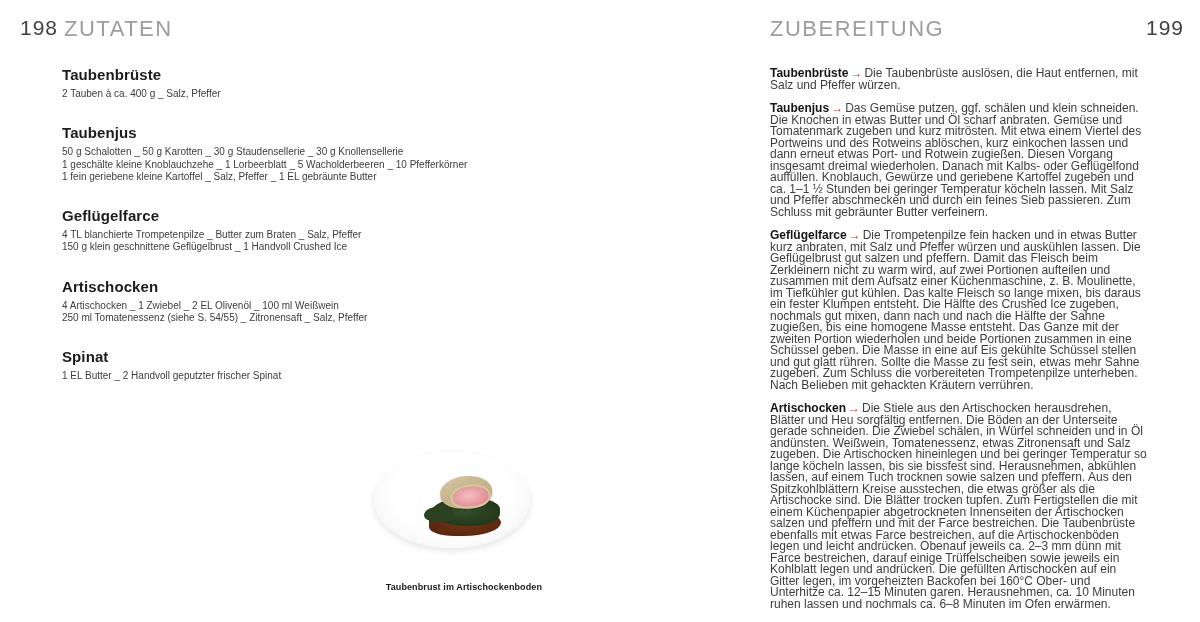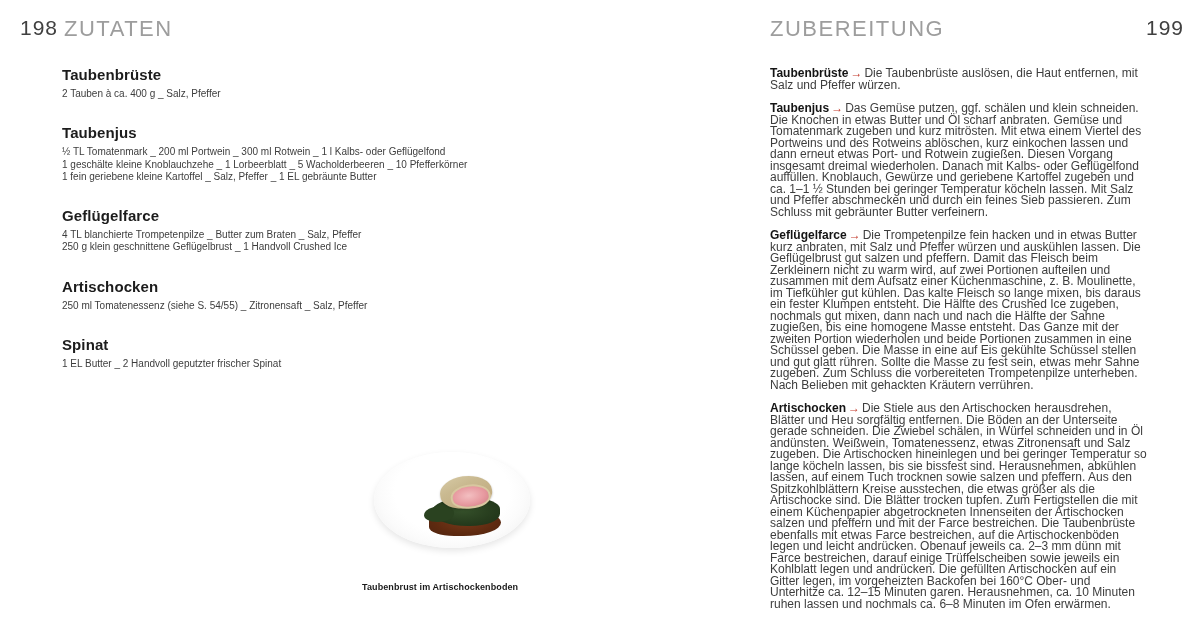--- a/index.html
+++ b/index.html
@@ -78,21 +78,21 @@
     box-shadow: 0 1px 2px rgba(0,0,0,0.25);
   }
   .meat-cut {
     position: absolute; left: 10px; top: 9px; width: 36px; height: 20px;
     border-radius: 50% 55% 45% 50%;
     background: radial-gradient(ellipse at 45% 45%, #f3bfc1 0%, #e79aa0 55%, #cf7d84 100%);
     border: 2px solid #d8c7a0;
   }
   .photo-caption {
     position: absolute; left: 0; top: 136px; width: 180px;
-    text-align: left; font-size: 9px; font-weight: bold; color: #1a1a1a;
+    text-align: right; font-size: 9px; font-weight: bold; color: #1a1a1a;
     letter-spacing: 0.1px;
   }
 
   
   .preparation {
     position: absolute; left: 170px; top: 68px; width: 378px;
   }
   .prep-para {
     font-size: 12px; line-height: 11.5px; color: #3d3d3d;
     margin-bottom: 12px;
@@ -109,33 +109,34 @@
 
   <div class="ingredients">
 
     <div class="ing-section">
       <div class="ing-title">Taubenbrüste</div>
       <div class="ing-line">2 Tauben à ca. 400 g _ Salz, Pfeffer</div>
     </div>
 
     <div class="ing-section">
       <div class="ing-title">Taubenjus</div>
-      <div class="ing-line">½ TL Tomatenmark _ 200 ml Portwein _ 300 ml Rotwein _ 1 l Kalbs- oder Geflügelfond</div>
+      <div class="ing-line">50 g Schalotten _ 50 g Karotten _ 30 g Staudensellerie _ 30 g Knollensellerie</div>
       <div class="ing-line">1 geschälte kleine Knoblauchzehe _ 1 Lorbeerblatt _ 5 Wacholderbeeren _ 10 Pfefferkörner</div>
       <div class="ing-line">1 fein geriebene kleine Kartoffel _ Salz, Pfeffer _ 1 EL gebräunte Butter</div>
     </div>
 
     <div class="ing-section">
       <div class="ing-title">Geflügelfarce</div>
       <div class="ing-line">4 TL blanchierte Trompetenpilze _ Butter zum Braten _ Salz, Pfeffer</div>
-      <div class="ing-line">250 g klein geschnittene Geflügelbrust _ 1 Handvoll Crushed Ice</div>
+      <div class="ing-line">150 g klein geschnittene Geflügelbrust _ 1 Handvoll Crushed Ice</div>
     </div>
 
     <div class="ing-section">
       <div class="ing-title">Artischocken</div>
+      <div class="ing-line">4 Artischocken _ 1 Zwiebel _ 2 EL Olivenöl _ 100 ml Weißwein</div>
       <div class="ing-line">250 ml Tomatenessenz (siehe S. 54/55) _ Zitronensaft _ Salz, Pfeffer</div>
     </div>
 
     <div class="ing-section">
       <div class="ing-title">Spinat</div>
       <div class="ing-line">1 EL Butter _ 2 Handvoll geputzter frischer Spinat</div>
     </div>
   </div>
 
   <div class="photo-area">

